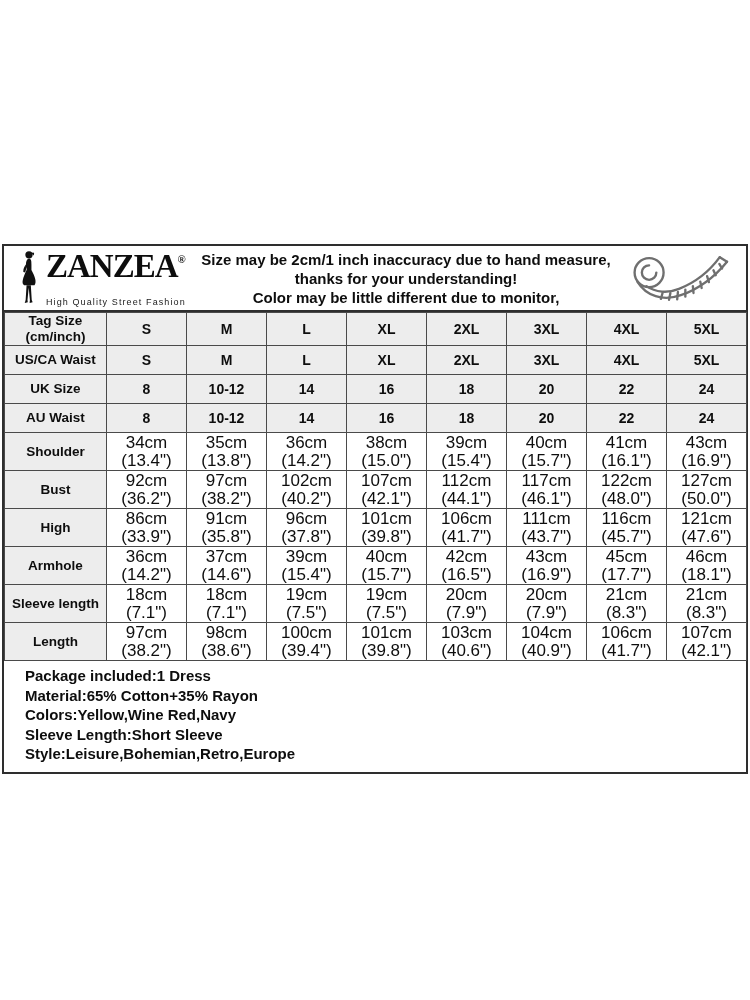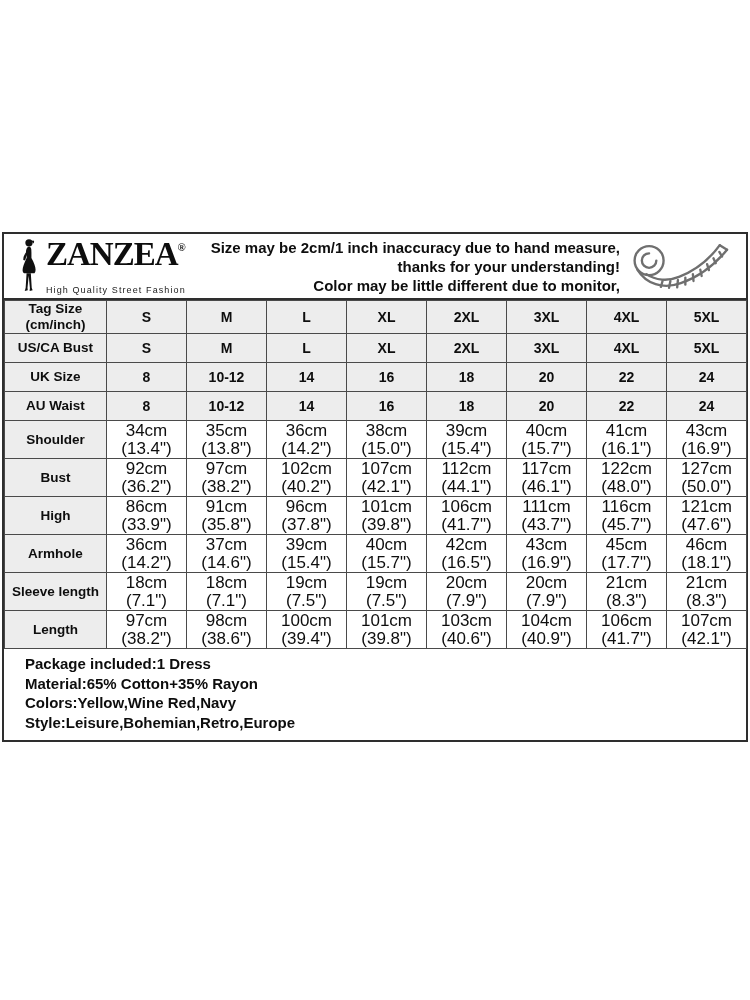--- a/index.html
+++ b/index.html
@@ -1,28 +1,28 @@
 <!DOCTYPE html>
 <html><head>
 <meta charset="utf-8">
 <style>
   html,body{margin:0;padding:0;background:#fff;}
   .page{position:relative;width:750px;height:1000px;background:#ffffff;
         font-family:"Liberation Sans",sans-serif;color:#111;overflow:hidden;}
-  .panel{position:absolute;left:2px;top:232px;width:742px;border:2px solid #2e2e2e;background:#fff;}
+  .panel{position:absolute;left:2px;top:244px;width:742px;border:2px solid #2e2e2e;background:#fff;}
 
   
   .header-band{display:flex;align-items:center;height:64px;border-bottom:2px solid #2e2e2e;background:#fff;}
   .logo{display:flex;align-items:center;width:188px;flex:0 0 188px;padding-left:10px;box-sizing:border-box;}
   .figure-svg{width:30px;height:56px;flex:0 0 30px;margin-right:2px;}
   .logo-right{display:flex;flex-direction:column;line-height:1;}
   .brand-line{font-family:"Liberation Serif",serif;font-weight:bold;font-size:33px;letter-spacing:-1px;color:#0d0d0d;white-space:nowrap;}
   .reg{font-size:11px;vertical-align:14px;letter-spacing:0;}
   .tagline{font-size:9px;letter-spacing:1.1px;color:#222;margin-top:15px;white-space:nowrap;}
-  .notice{flex:1;text-align:right;font-weight:bold;font-size:15px;line-height:19px;color:#0e0e0e;}
+  .notice{flex:1;text-align:center;font-weight:bold;font-size:15px;line-height:19px;color:#0e0e0e;}
   .tape-svg{width:118px;height:58px;flex:0 0 118px;margin-right:8px;}
 
   
   table.size-table{border-collapse:collapse;table-layout:fixed;width:742px;}
   .size-table th,.size-table td{border:1px solid #4a4a4a;text-align:center;vertical-align:middle;padding:0;}
   .label-cell{background:#ededed;font-weight:bold;font-size:13.5px;line-height:16px;color:#0e0e0e;}
   td.size-cell{background:#ededed;font-weight:bold;font-size:14px;color:#0e0e0e;}
   tr.size-row-0 th, tr.size-row-0 td{height:33px;}
   tr.size-row th, tr.size-row td{height:28px;}
   tr.measure-row th, tr.measure-row td{height:37px;}
@@ -106,21 +106,21 @@
             <td class="size-cell">M</td>
             <td class="size-cell">L</td>
             <td class="size-cell">XL</td>
             <td class="size-cell">2XL</td>
             <td class="size-cell">3XL</td>
             <td class="size-cell">4XL</td>
             <td class="size-cell">5XL</td>
           </tr>
           <tr class="size-row">
             <th class="label-cell">
-              <div>US/CA Bust</div>
+              <div>US/CA Waist</div>
             </th>
             <td class="size-cell">S</td>
             <td class="size-cell">M</td>
             <td class="size-cell">L</td>
             <td class="size-cell">XL</td>
             <td class="size-cell">2XL</td>
             <td class="size-cell">3XL</td>
             <td class="size-cell">4XL</td>
             <td class="size-cell">5XL</td>
           </tr>
@@ -360,17 +360,18 @@
               <div>(42.1")</div>
             </td>
           </tr>
         </tbody>
     </table>
 
     <div class="details">
       <div>Package included:1 Dress</div>
       <div>Material:65% Cotton+35% Rayon</div>
       <div>Colors:Yellow,Wine Red,Navy</div>
+      <div>Sleeve Length:Short Sleeve</div>
       <div>Style:Leisure,Bohemian,Retro,Europe</div>
     </div>
 
   </div>
 </div>
 
 </body></html>

